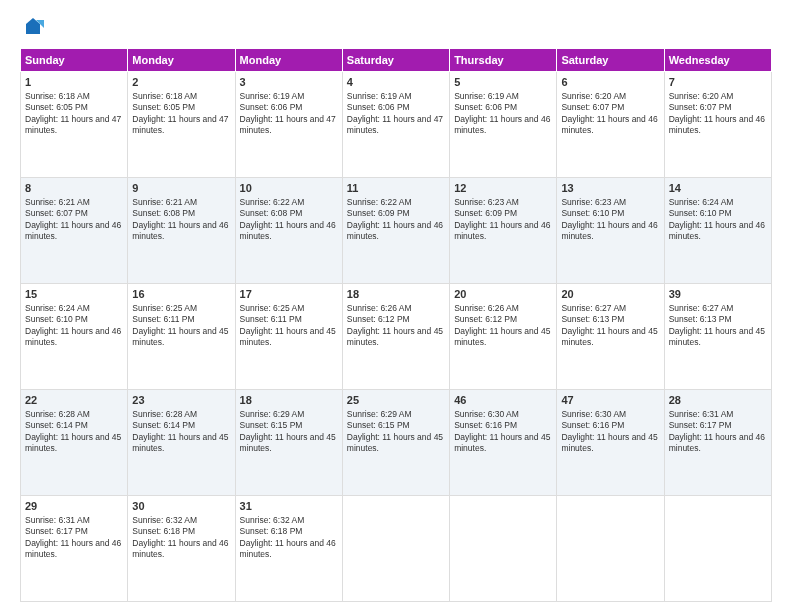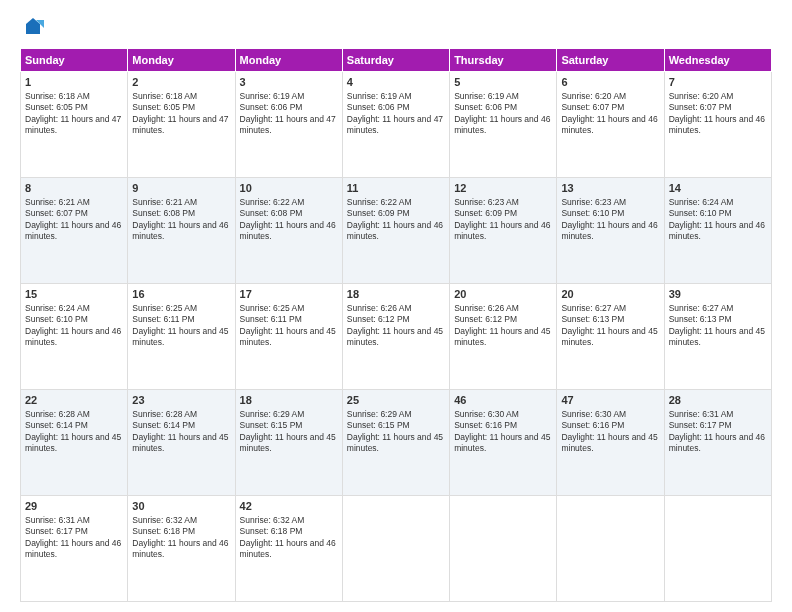--- a/index.html
+++ b/index.html
@@ -160,21 +160,21 @@
           <td><span class="day-num">23</span><span>Sunrise: 6:28 AM</span><br><span>Sunset: 6:14 PM</span><br><span>Daylight: 11 hours and 45 minutes.</span></td>
           <td><span class="day-num">18</span><span>Sunrise: 6:29 AM</span><br><span>Sunset: 6:15 PM</span><br><span>Daylight: 11 hours and 45 minutes.</span></td>
           <td><span class="day-num">25</span><span>Sunrise: 6:29 AM</span><br><span>Sunset: 6:15 PM</span><br><span>Daylight: 11 hours and 45 minutes.</span></td>
           <td><span class="day-num">46</span><span>Sunrise: 6:30 AM</span><br><span>Sunset: 6:16 PM</span><br><span>Daylight: 11 hours and 45 minutes.</span></td>
           <td><span class="day-num">47</span><span>Sunrise: 6:30 AM</span><br><span>Sunset: 6:16 PM</span><br><span>Daylight: 11 hours and 45 minutes.</span></td>
           <td><span class="day-num">28</span><span>Sunrise: 6:31 AM</span><br><span>Sunset: 6:17 PM</span><br><span>Daylight: 11 hours and 46 minutes.</span></td>
         </tr>
         <tr>
           <td><span class="day-num">29</span><span>Sunrise: 6:31 AM</span><br><span>Sunset: 6:17 PM</span><br><span>Daylight: 11 hours and 46 minutes.</span></td>
           <td><span class="day-num">30</span><span>Sunrise: 6:32 AM</span><br><span>Sunset: 6:18 PM</span><br><span>Daylight: 11 hours and 46 minutes.</span></td>
-          <td><span class="day-num">42</span><span>Sunrise: 6:32 AM</span><br><span>Sunset: 6:18 PM</span><br><span>Daylight: 11 hours and 46 minutes.</span></td>
+          <td><span class="day-num">31</span><span>Sunrise: 6:32 AM</span><br><span>Sunset: 6:18 PM</span><br><span>Daylight: 11 hours and 46 minutes.</span></td>
           <td class="empty-cell"></td>
           <td class="empty-cell"></td>
           <td class="empty-cell"></td>
           <td class="empty-cell"></td>
         </tr>
       </tbody>
   </table>
 </div>
 
 </body></html>

